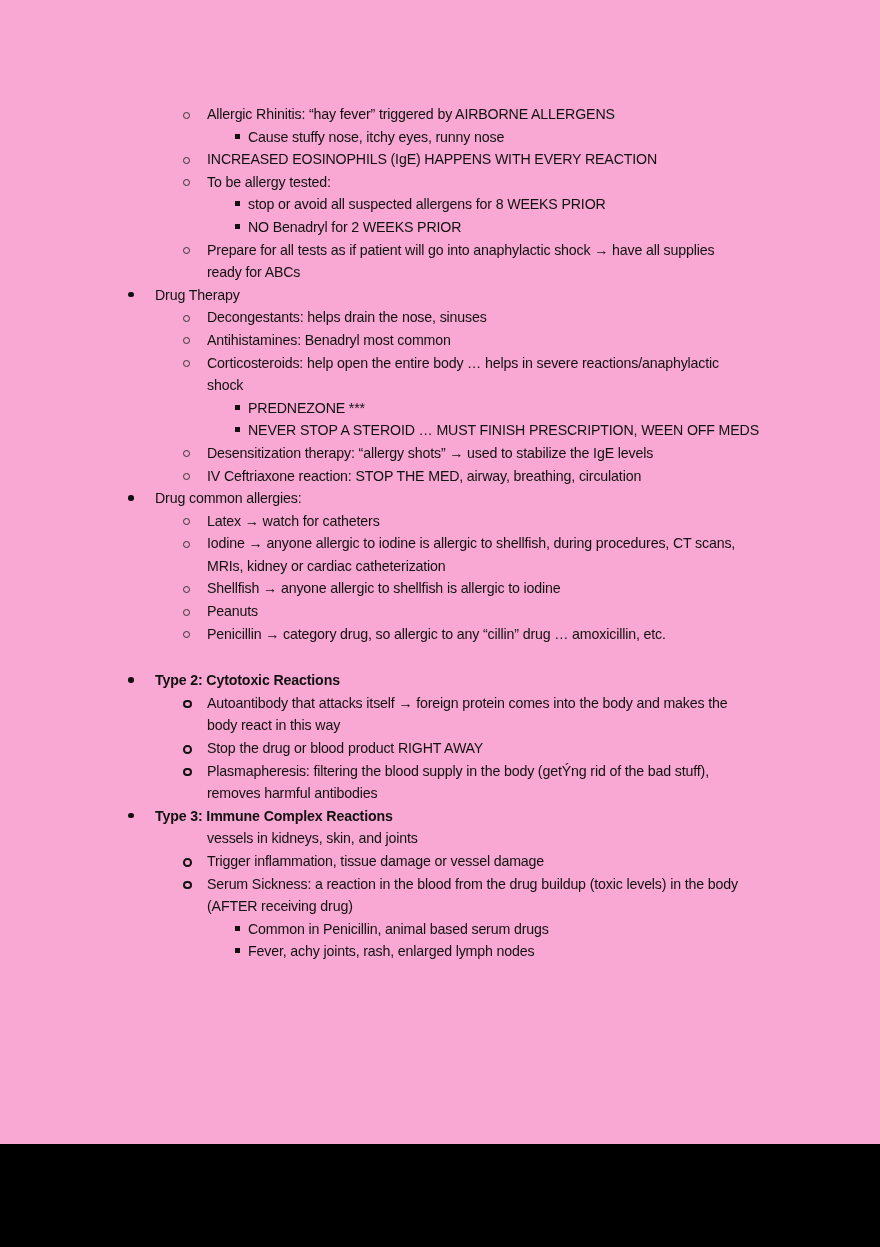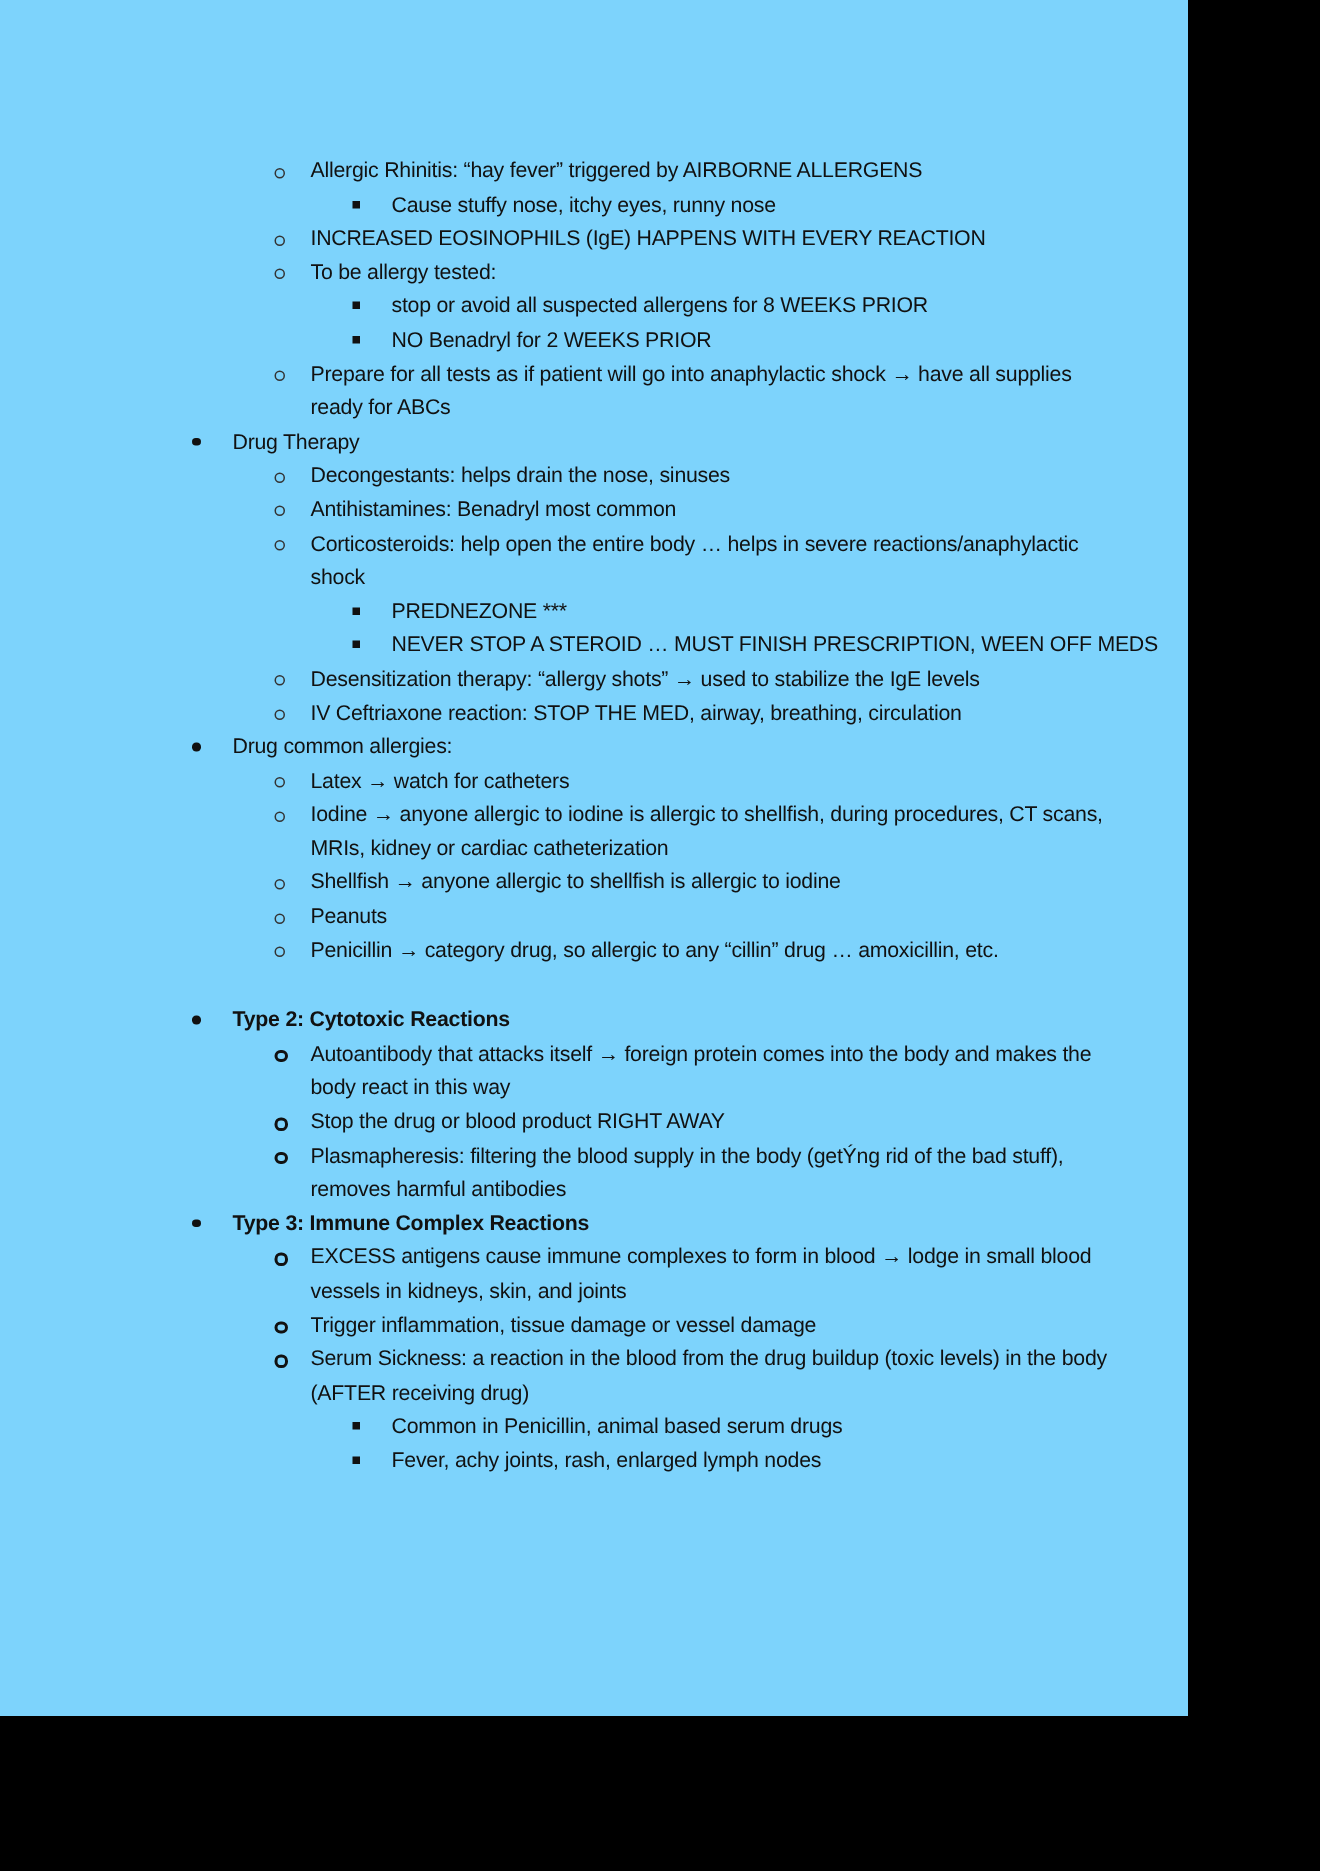--- a/index.html
+++ b/index.html
@@ -11,23 +11,23 @@
       width: 880px;
       height: 1247px;
       position: relative;
       overflow: hidden;
       font-family: "Liberation Sans", "DejaVu Sans", sans-serif;
     }
     .page {
       position: absolute;
       left: 0;
       top: 0;
-      width: 792px;
+      width: 880px;
       height: 1144px;
-      background: #7dd3fc;
+      background: #f9a8d4;
     }
     .bottom-band {
       position: absolute;
       left: 0;
       top: 1144px;
       width: 880px;
       height: 103px;
       background: #000000;
     }
     .content {
@@ -53,21 +53,21 @@
       position: absolute;
       top: 0;
       text-align: center;
       width: 12px;
     }
     .l1 .marker { left: 125px; }
     .l1 .text   { left: 155px; }
     .l2 .marker { left: 180px; }
     .l2 .text   { left: 207px; }
     .l3 .marker { left: 231px; }
-    .l3 .text   { left: 261px; text-align: right; }
+    .l3 .text   { left: 248px; text-align: right; }
     .cont .text { left: 207px; }
 
     .m-disc::before {
       content: "";
       position: absolute;
       left: 3px;
       top: 8px;
       width: 5.5px;
       height: 5.5px;
       border-radius: 50%;
@@ -234,24 +234,20 @@
         </div>
         <div class="line cont">
           <span class="text">removes harmful antibodies</span>
         </div>
       </div>
       <div>
         <div class="line l1 bold">
           <span class="marker m-disc"></span>
           <span class="text">Type 3: Immune Complex Reactions</span>
         </div>
-        <div class="line l2">
-          <span class="marker m-circle-bold"></span>
-          <span class="text">EXCESS antigens cause immune complexes to form in blood → lodge in small blood</span>
-        </div>
         <div class="line cont">
           <span class="text">vessels in kidneys, skin, and joints</span>
         </div>
         <div class="line l2">
           <span class="marker m-circle-bold"></span>
           <span class="text">Trigger inflammation, tissue damage or vessel damage</span>
         </div>
         <div class="line l2">
           <span class="marker m-circle-bold"></span>
           <span class="text">Serum Sickness: a reaction in the blood from the drug buildup (toxic levels) in the body</span>

